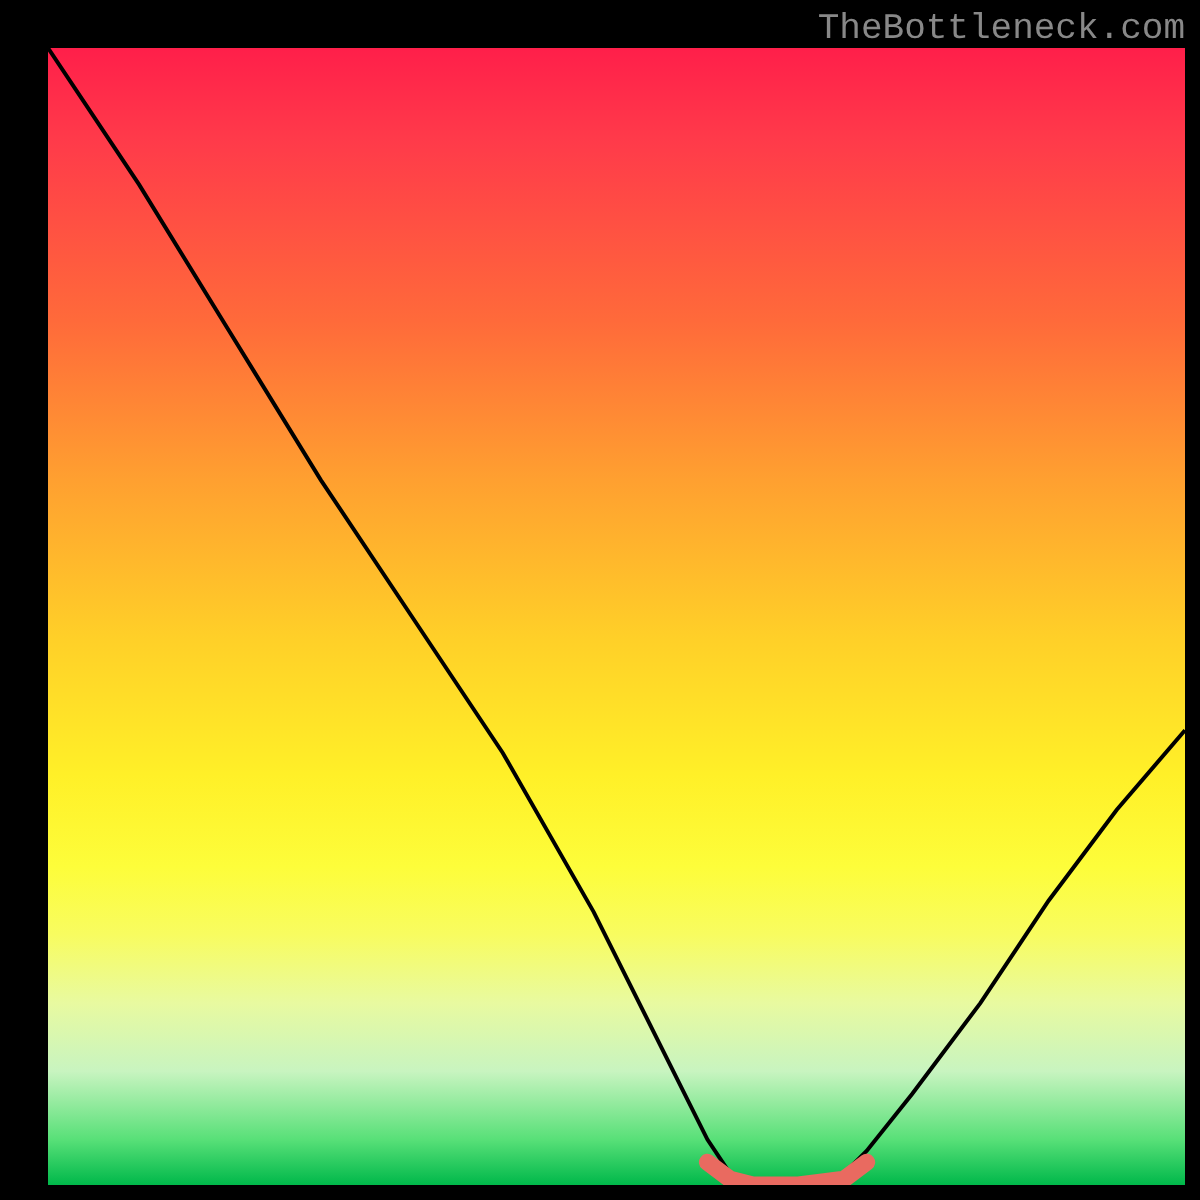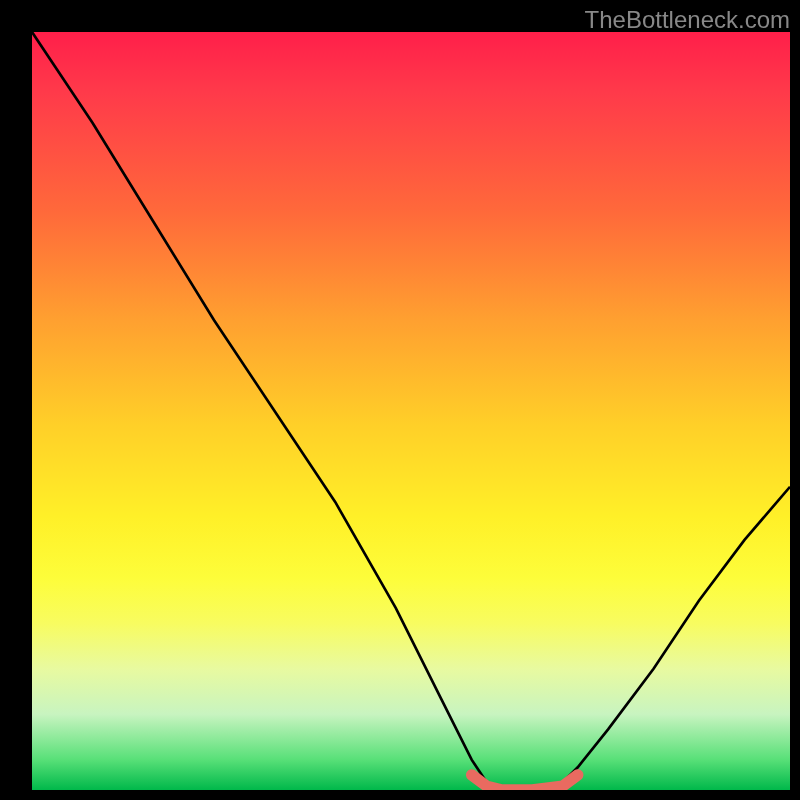--- a/index.html
+++ b/index.html
@@ -9,21 +9,21 @@
     height: 800px;
     background: #000;
     position: relative;
     overflow: hidden;
   }
   .watermark {
     position: absolute;
     top: 6px;
     right: 10px;
     color: #888;
-    font-family: Liberation Sans, sans-serif;
+    font-family: Liberation Mono, monospace;
     font-size: 24px;
     z-index: 3;
   }
   .plot-area {
     position: absolute;
     left: 32px;
     top: 32px;
     width: 758px;
     height: 758px;
     overflow: hidden;

